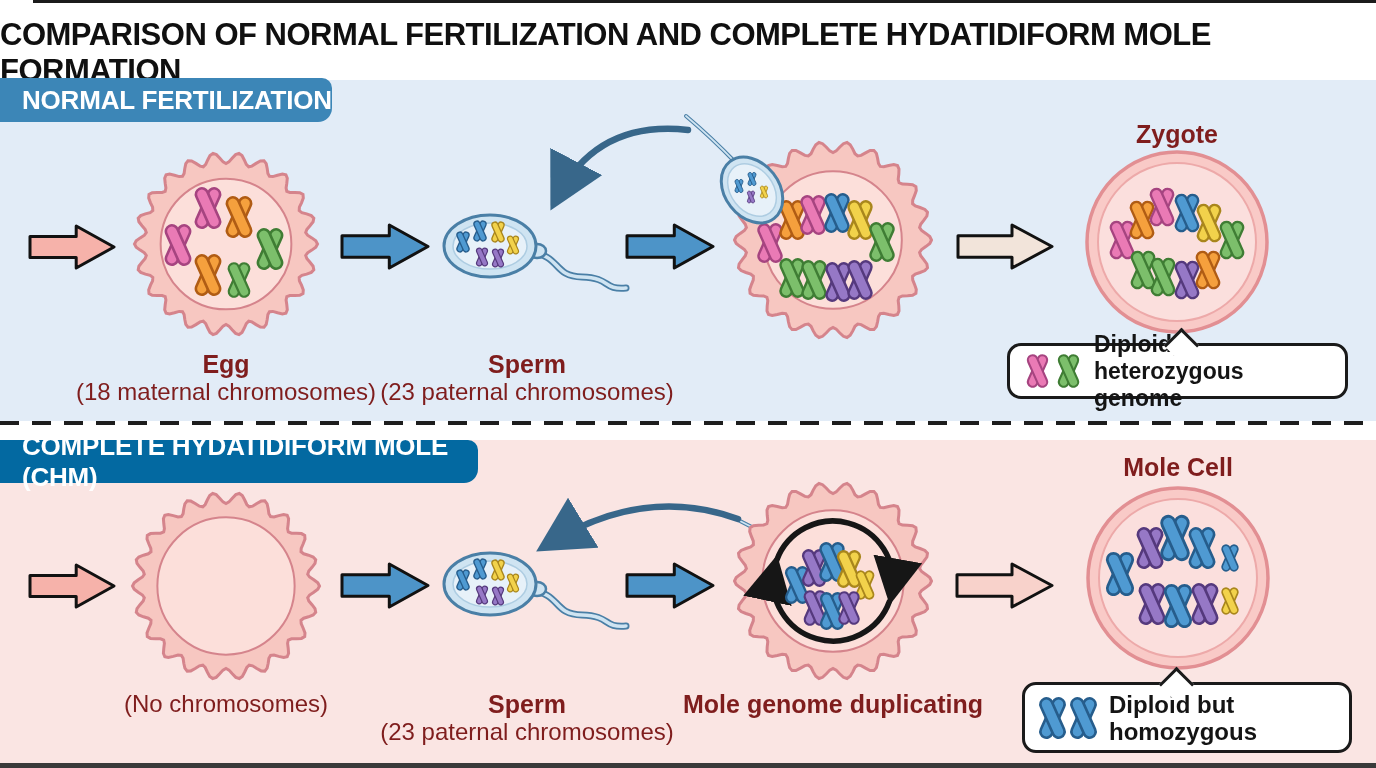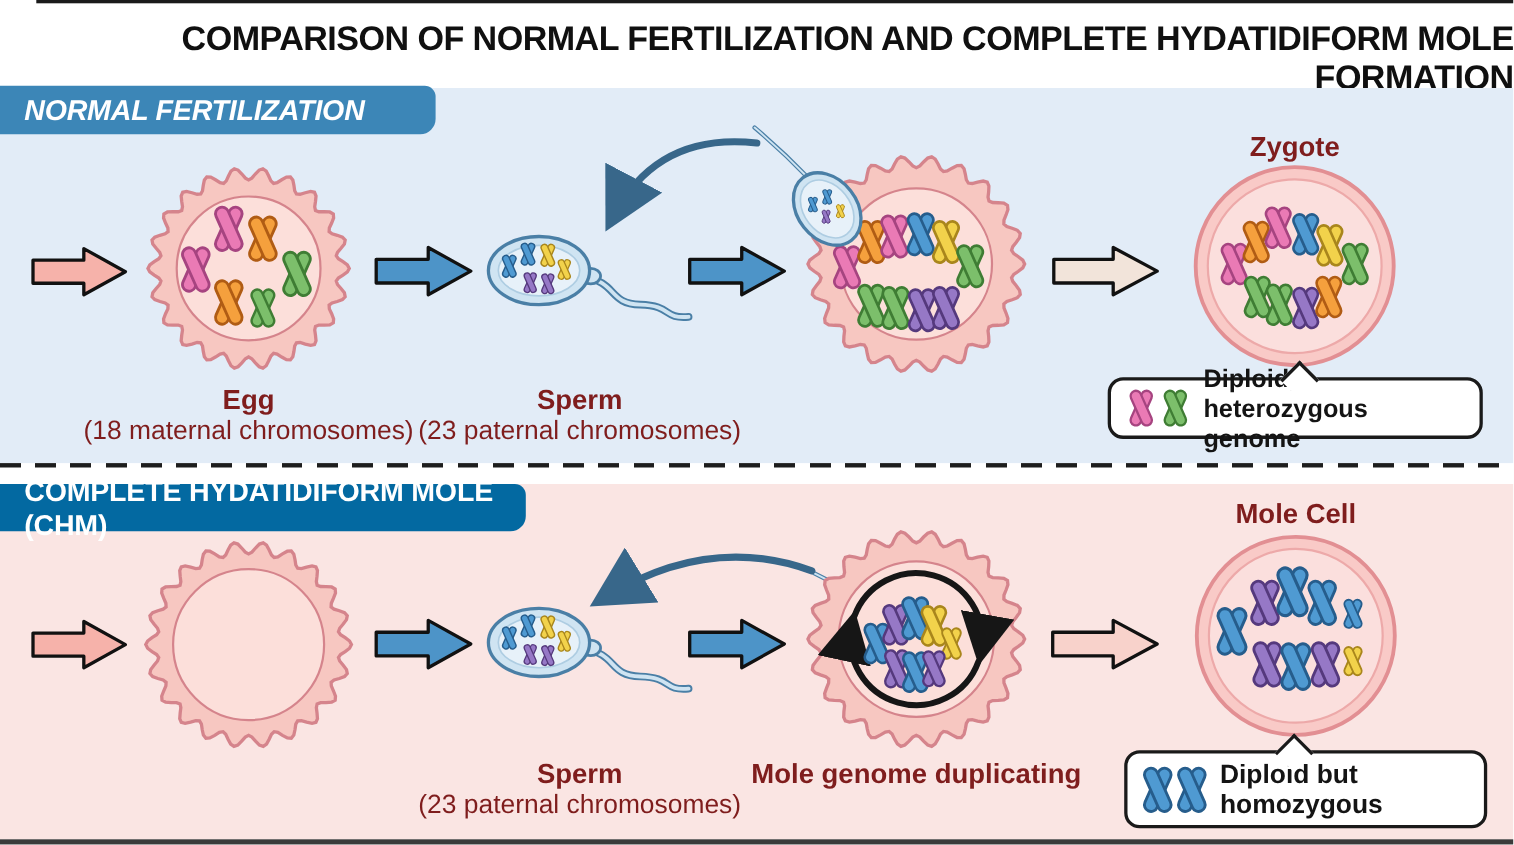--- a/index.html
+++ b/index.html
@@ -1,28 +1,28 @@
 <!DOCTYPE html>
 <html><head>
 <meta charset="utf-8">
 <style>
   html,body{margin:0;padding:0;background:#fff;}
   .canvas{position:relative;width:1376px;height:768px;background:#ffffff;overflow:hidden;
           font-family:"Liberation Sans", sans-serif;}
   .top-crop-bar{position:absolute;left:33px;right:0;top:0;height:3px;background:#1b1b1b;}
   .bottom-bar{position:absolute;left:0;right:0;top:763px;height:5px;background:#3a3a3a;}
-  .title{position:absolute;left:0;top:17px;width:100%;text-align:right;margin:0;
+  .title{position:absolute;left:0;top:17px;width:100%;text-align:left;margin:0;
          font-size:31px;font-weight:700;letter-spacing:-0.5px;color:#101010;}
   .section{position:absolute;left:0;width:1376px;}
   .section.blue{top:80px;height:341px;}
   .section.pink{top:440px;height:323px;}
   .banner{position:absolute;left:0;color:#fff;font-weight:700;font-size:26px;
           letter-spacing:-0.2px;border-radius:0 10px 14px 0;padding-left:22px;
           display:flex;align-items:center;box-sizing:border-box;}
-  .banner.blue-b{top:78px;width:396px;height:44px;font-style:italic;}
+  .banner.blue-b{top:78px;width:332px;height:44px;}
   .banner.red-b{top:440px;width:478px;height:43px;}
   .divider{position:absolute;left:0;top:421px;width:1376px;height:4px;
            background:repeating-linear-gradient(90deg,#1d1d1d 0 19px,transparent 19px 32px);}
   #fig{position:absolute;left:0;top:0;pointer-events:none;}
   .stage-label{position:absolute;transform:translateX(-50%);text-align:center;color:#7f1d1d;white-space:nowrap;}
   .stage-label .nm{font-size:25px;font-weight:700;line-height:28px;}
   .stage-label .sub{font-size:24px;font-weight:400;line-height:27px;}
   .callout{position:absolute;background:#fff;border:3px solid #1a1a1a;border-radius:14px;
            display:flex;align-items:center;gap:10px;padding:0 12px;box-sizing:border-box;color:#141414;}
   .callout .ptr{position:absolute;width:22px;height:22px;background:#fff;top:-13px;
@@ -367,20 +367,21 @@
     <div class="sub">(18 maternal chromosomes)</div>
   </div>
   <div class="stage-label" style="left:527px;top:350px;">
     <div class="nm">Sperm</div>
     <div class="sub">(23 paternal chromosomes)</div>
   </div>
   <div class="stage-label" style="left:1177px;top:120px;">
     <div class="nm">Zygote</div>
   </div>
   <div class="stage-label" style="left:226px;top:690px;">
+    <div class="sub">(No chromosomes)</div>
   </div>
   <div class="stage-label" style="left:527px;top:690px;">
     <div class="nm">Sperm</div>
     <div class="sub">(23 paternal chromosomes)</div>
   </div>
   <div class="stage-label" style="left:833px;top:690px;">
     <div class="nm">Mole genome duplicating</div>
   </div>
   <div class="stage-label" style="left:1178px;top:453px;">
     <div class="nm">Mole Cell</div>

